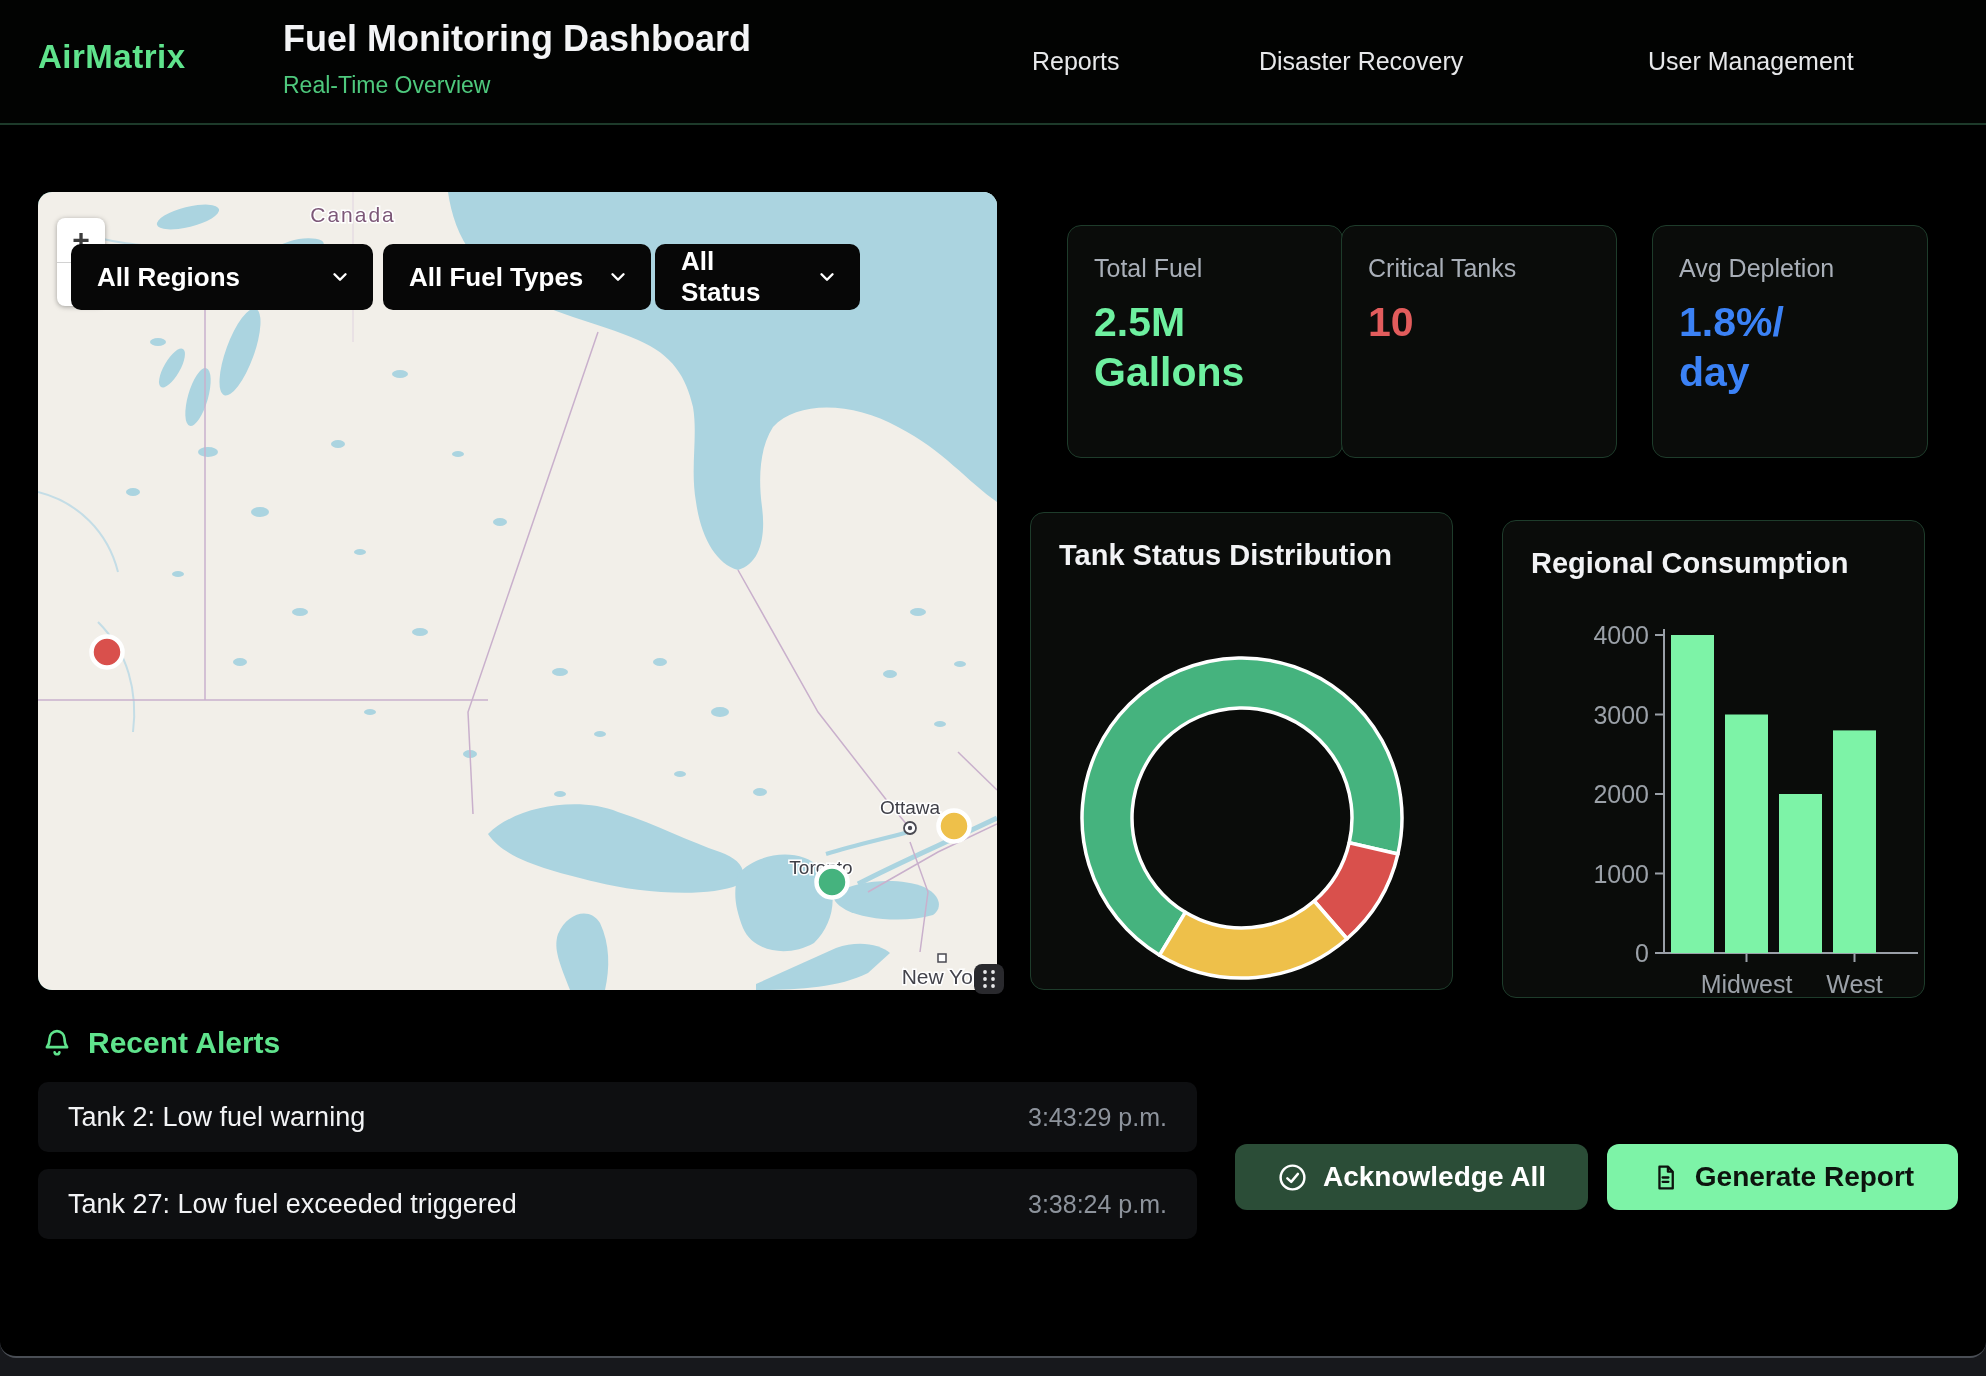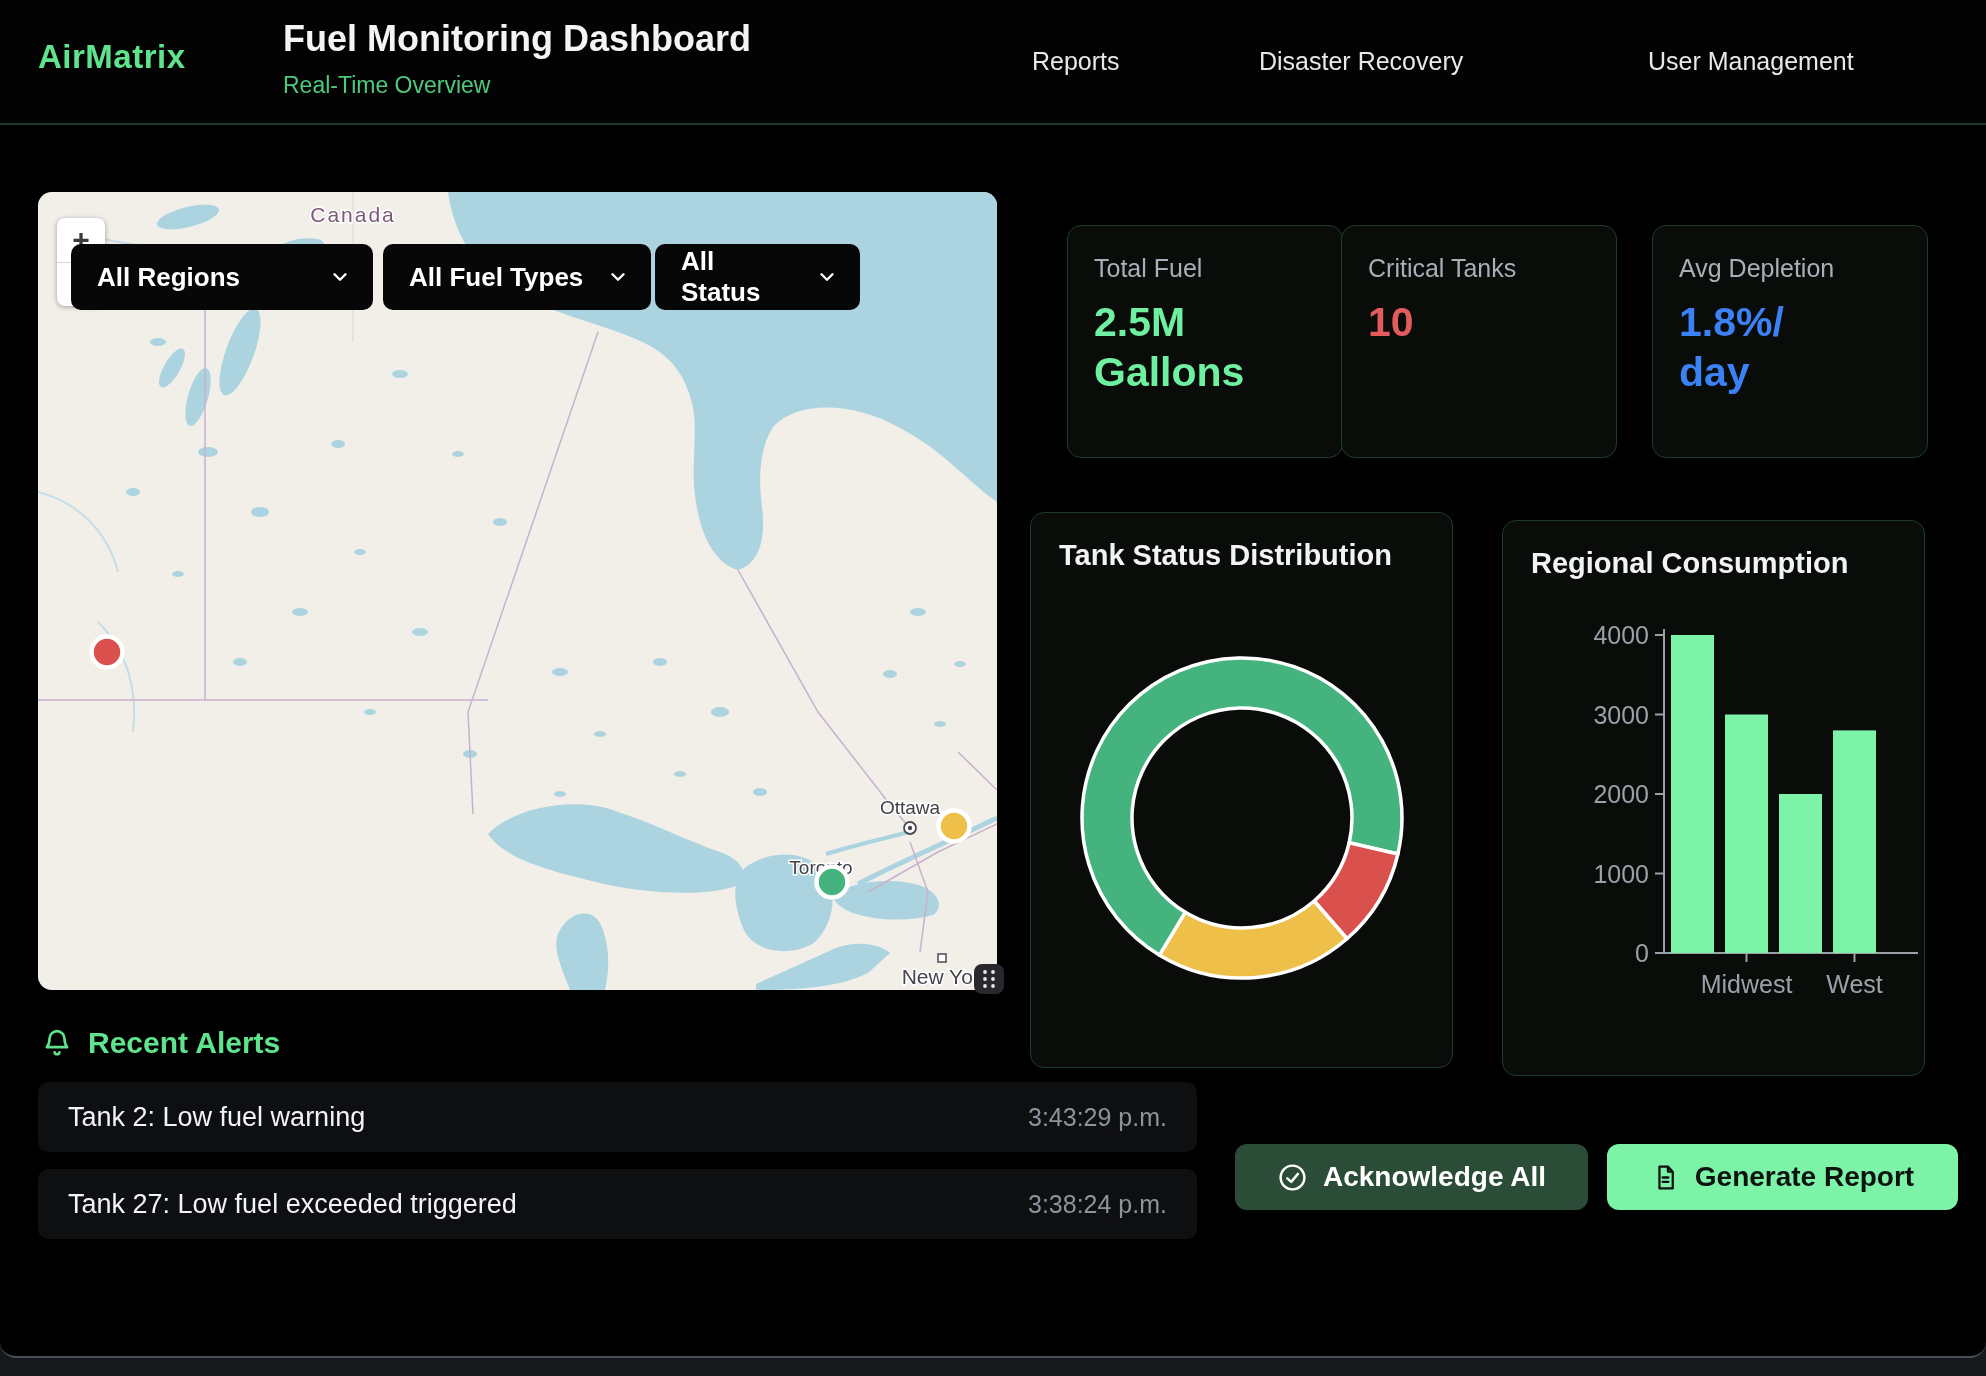--- a/index.html
+++ b/index.html
@@ -30,21 +30,21 @@
   .resize-handle { position:absolute; left:974px; top:964px; width:30px; height:30px; background:#29292d; border-radius:8px; z-index:3; cursor:nwse-resize; }
 
   
   .stat-card { position:absolute; top:225px; width:276px; height:233px; background:#0a0c0a; border:1px solid #1e3c2b; border-radius:14px; padding:28px 26px; }
   .sc-1 { left:1067px; } .sc-2 { left:1341px; } .sc-3 { left:1652px; }
   .stat-label { font-size:25px; color:#a9afb8; margin-bottom:14px; }
   .stat-value { font-size:41px; font-weight:700; line-height:1.22; }
   .sc-1 .stat-value { color:#6ef0a0; } .sc-2 .stat-value { color:#e25c5c; } .sc-3 .stat-value { color:#3b82f6; }
 
   
-  .chart-panel { position:absolute; top:512px; width:423px; height:556px; background:#0a0c0a; border:1px solid #1e3c2b; border-radius:14px; overflow:hidden; }
+  .chart-panel { position:absolute; top:512px; width:423px; height:478px; background:#0a0c0a; border:1px solid #1e3c2b; border-radius:14px; overflow:hidden; }
   .cp-donut { left:1030px; } .cp-bar { left:1502px;margin-top:8px; }
   .chart-title { position:absolute; left:28px; top:26px; font-size:29px; font-weight:700; color:#f2f3f5; }
   .chart-panel svg { position:absolute; left:0; top:0; }
 
   
   .alerts-head { position:absolute; left:42px; top:1026px; display:flex; align-items:center; gap:16px; }
   .alerts-title { font-size:30px; font-weight:700; color:#5fe38c; }
   .alert-row { position:absolute; left:38px; width:1159px; height:70px; background:#0e0f11; border-radius:10px;
                display:flex; align-items:center; justify-content:space-between; padding:0 30px; }
   .ar-1 { top:1082px; } .ar-2 { top:1169px; } .ar-3 { top:1256px; }

